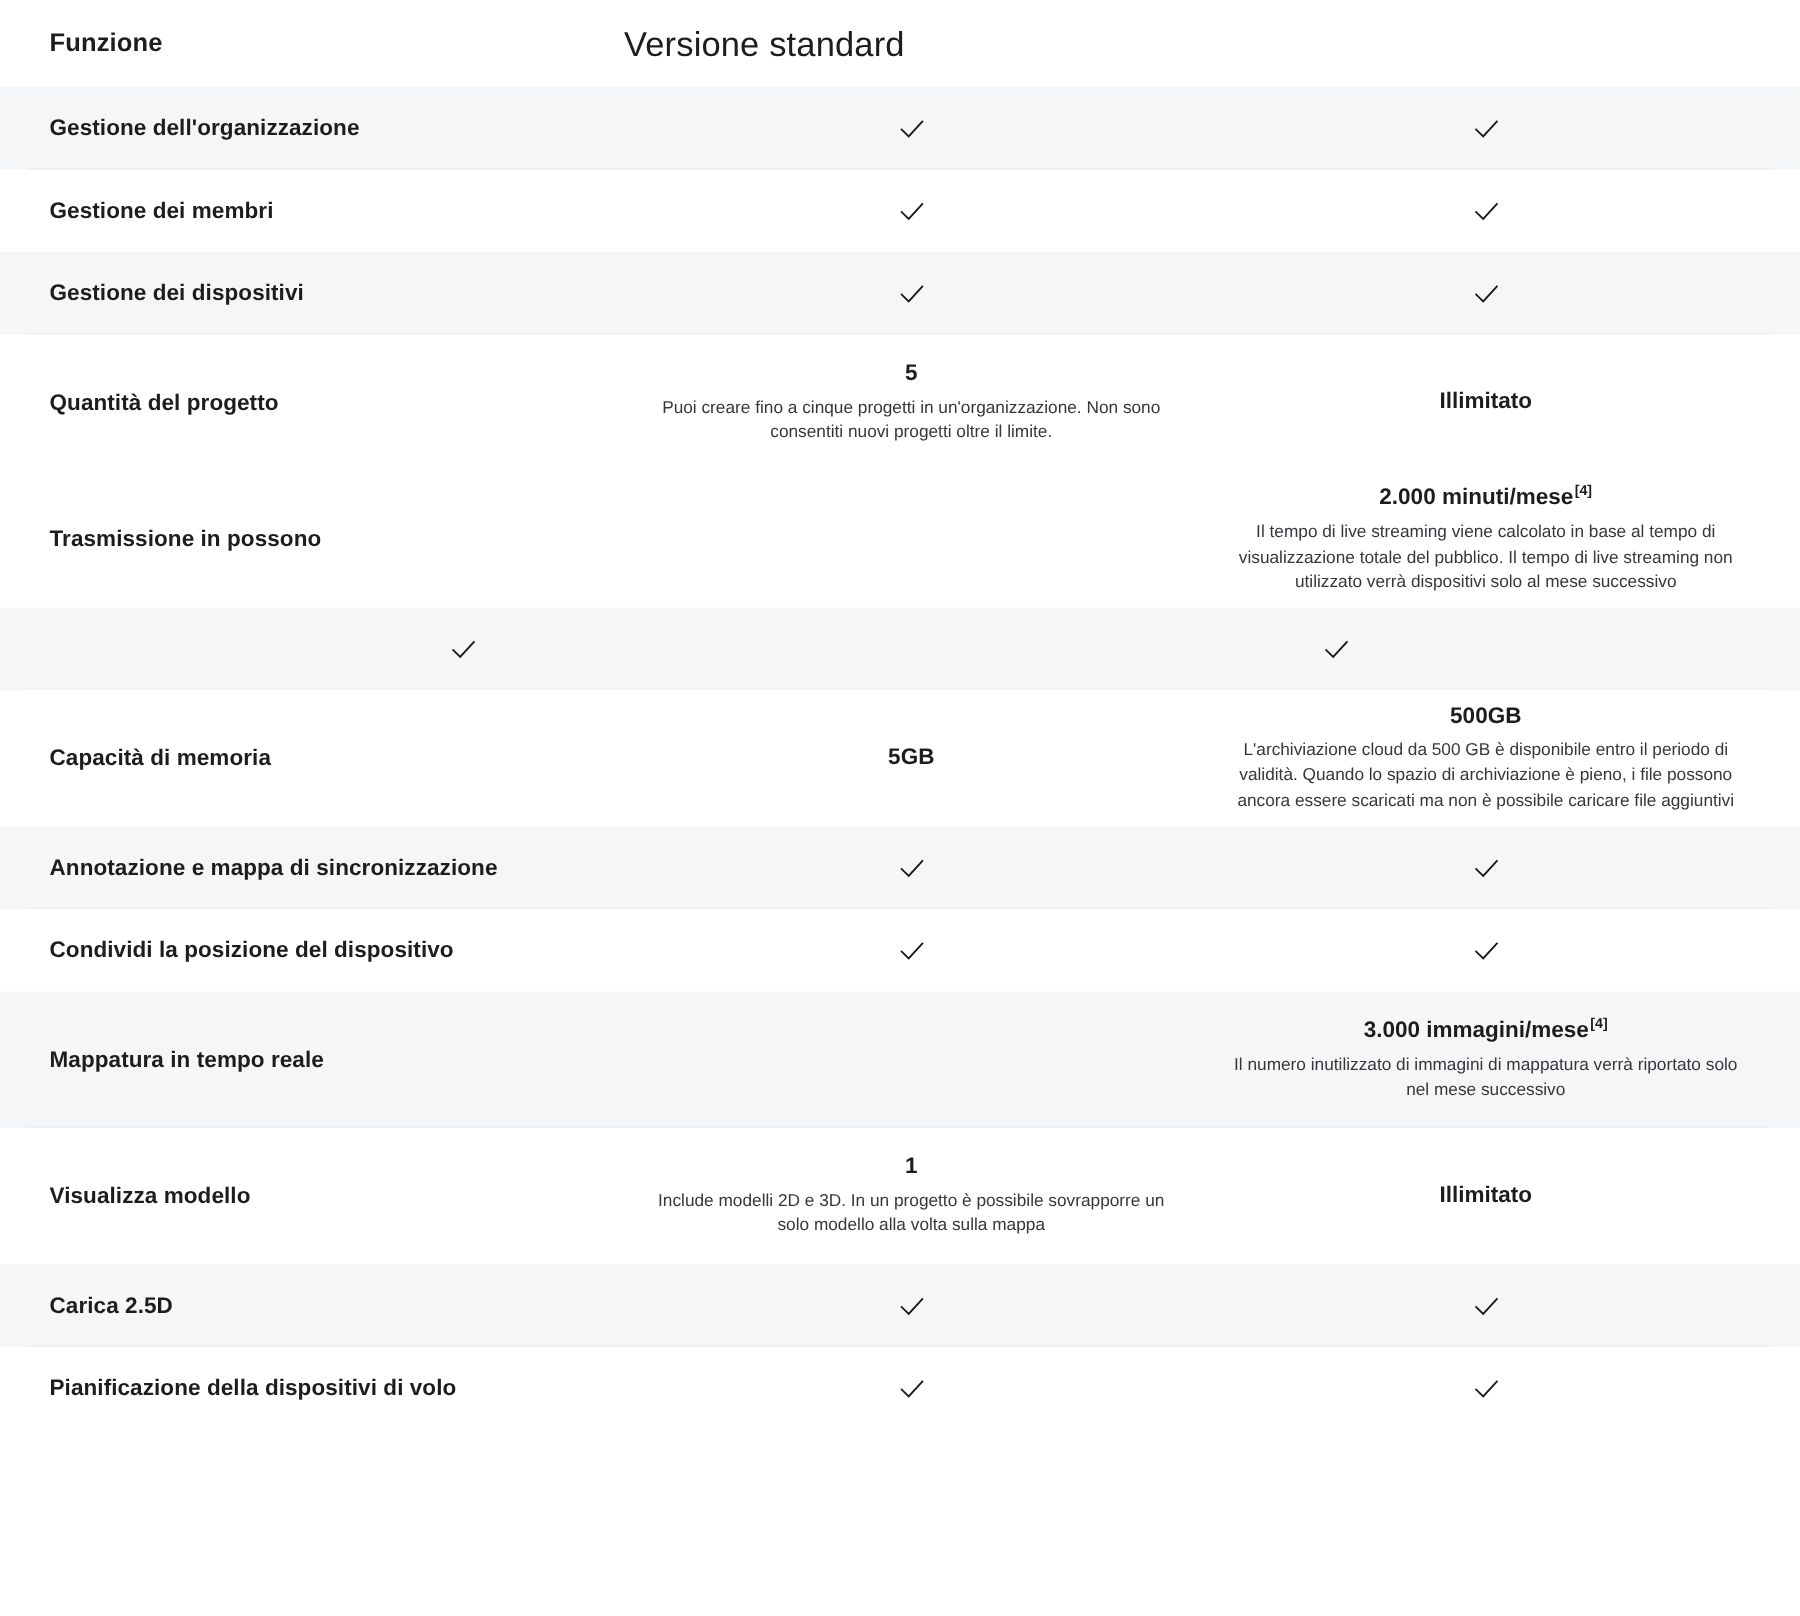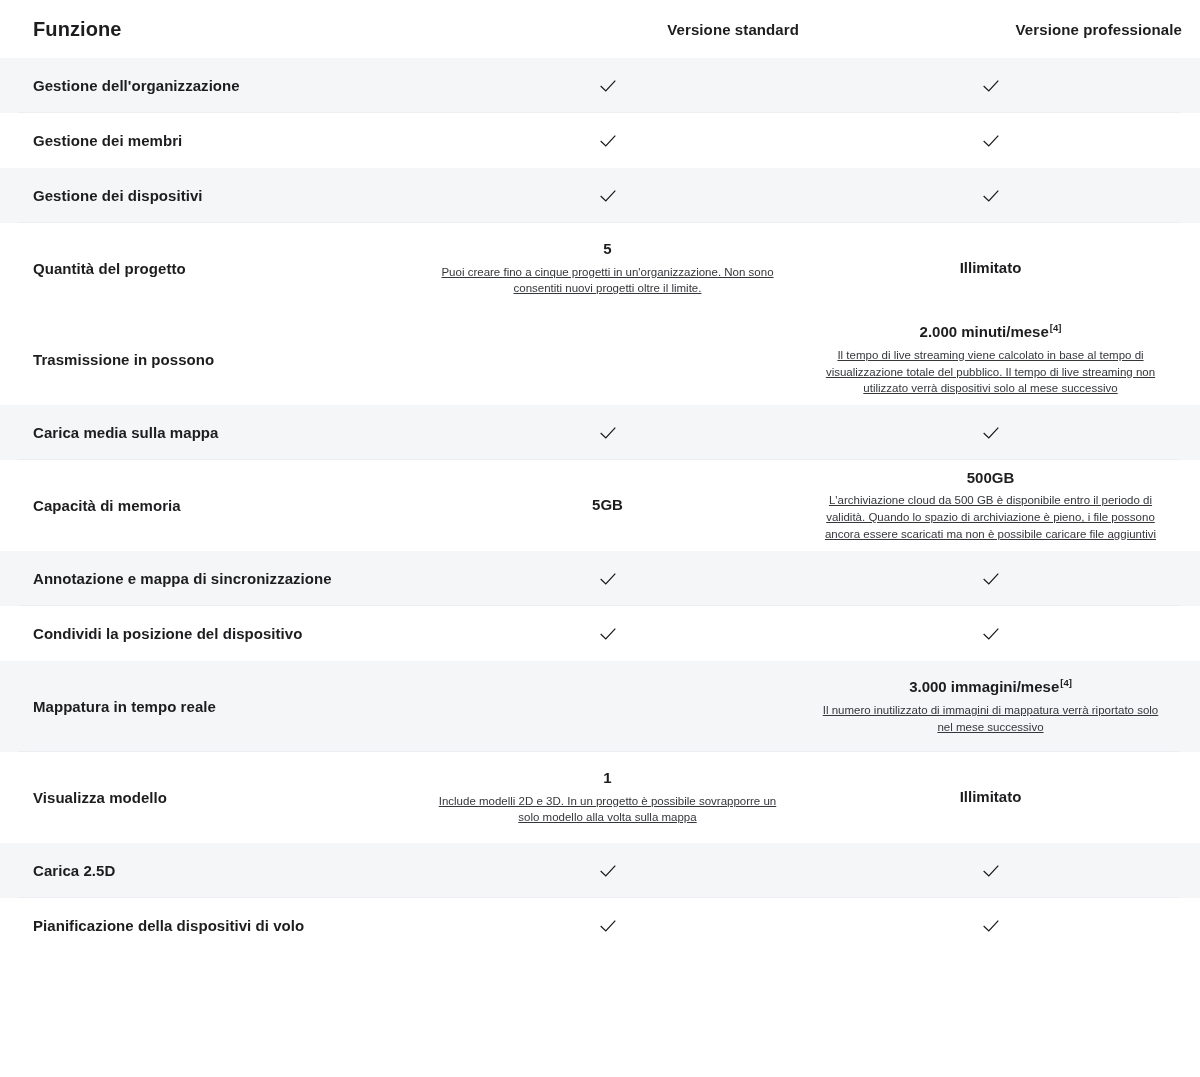--- a/index.html
+++ b/index.html
@@ -23,30 +23,30 @@
   .table-header {
     display: flex;
     align-items: center;
     height: 58px;
     padding: 0 18px;
   }
   .th-feature {
     width: 398px;
     flex: 0 0 398px;
     padding-left: 15px;
-    font-size: 20px;
+    font-size: 17px;
     font-weight: 600;
     color: #1d1d1f;
     letter-spacing: .1px;
   }
   .th-plan {
     flex: 1 1 0;
-    text-align: right;
-    font-size: 15px;
-    font-weight: 700;
+    text-align: left;
+    font-size: 23px;
+    font-weight: 400;
     color: #1d1d1f;
     letter-spacing: .1px;
   }
 
   
   .row {
     display: flex;
     align-items: center;
     padding: 0 18px;
     position: relative;
@@ -94,21 +94,20 @@
     vertical-align: super;
     font-weight: 600;
     margin-left: 1px;
   }
   .val-note {
     font-size: 11.5px;
     font-weight: 400;
     color: #35373b;
     line-height: 1.45;
     max-width: 348px;
-    text-decoration: underline;
   }
 
   .check {
     display: block;
     width: 22px;
     height: 22px;
   }
 
   .dash {
     display: inline-block;
@@ -125,21 +124,20 @@
   .h-tall    { height: 91px; }
 </style>
 </head>
 <body>
 
 <div class="comparison-table">
 
   <div class="table-header">
     <div class="th-feature">Funzione</div>
     <div class="th-plan">Versione standard</div>
-    <div class="th-plan">Versione professionale</div>
   </div>
 
   <div id="rows-container">
       <div class="row striped h-compact">
         <div class="cell-feature">Gestione dell'organizzazione</div>
         <div class="cell-value">
           <span>
             <svg class="check" viewBox="0 0 24 24" fill="none" xmlns="http://www.w3.org/2000/svg">
               <path d="M4.5 12.4 L9.6 17.4 L19.5 6.6" stroke="#17181a" stroke-width="1.35" stroke-linecap="square" stroke-linejoin="miter"></path>
             </svg>
@@ -199,21 +197,20 @@
       </div>
       <div class="row h-tall">
         <div class="cell-feature">Trasmissione in possono</div>
         <div class="cell-value empty"></div>
         <div class="cell-value">
           <div class="val-main">2.000 minuti/mese<span class="sup">[4]</span></div>
           <div class="val-note">Il tempo di live streaming viene calcolato in base al tempo di visualizzazione totale del pubblico. Il tempo di live streaming non utilizzato verrà dispositivi solo al mese successivo</div>
         </div>
       </div>
       <div class="row striped h-compact">
-        <div class="cell-feature">Carica media sulla mappa</div>
         <div class="cell-value">
           <span>
             <svg class="check" viewBox="0 0 24 24" fill="none" xmlns="http://www.w3.org/2000/svg">
               <path d="M4.5 12.4 L9.6 17.4 L19.5 6.6" stroke="#17181a" stroke-width="1.35" stroke-linecap="square" stroke-linejoin="miter"></path>
             </svg>
           </span>
         </div>
         <div class="cell-value">
           <span>
             <svg class="check" viewBox="0 0 24 24" fill="none" xmlns="http://www.w3.org/2000/svg">

